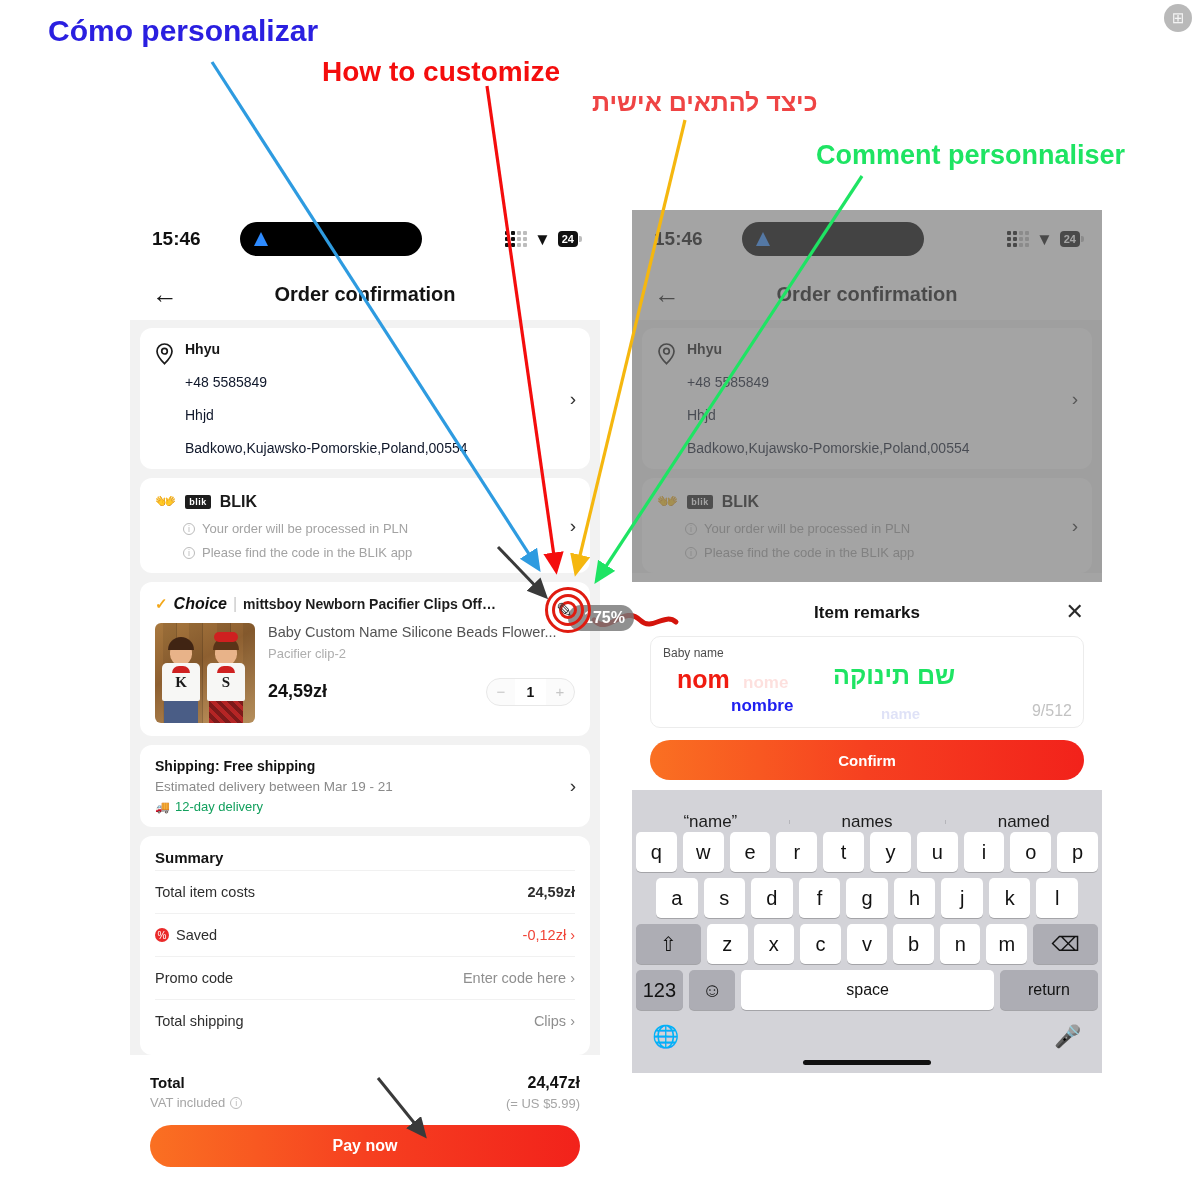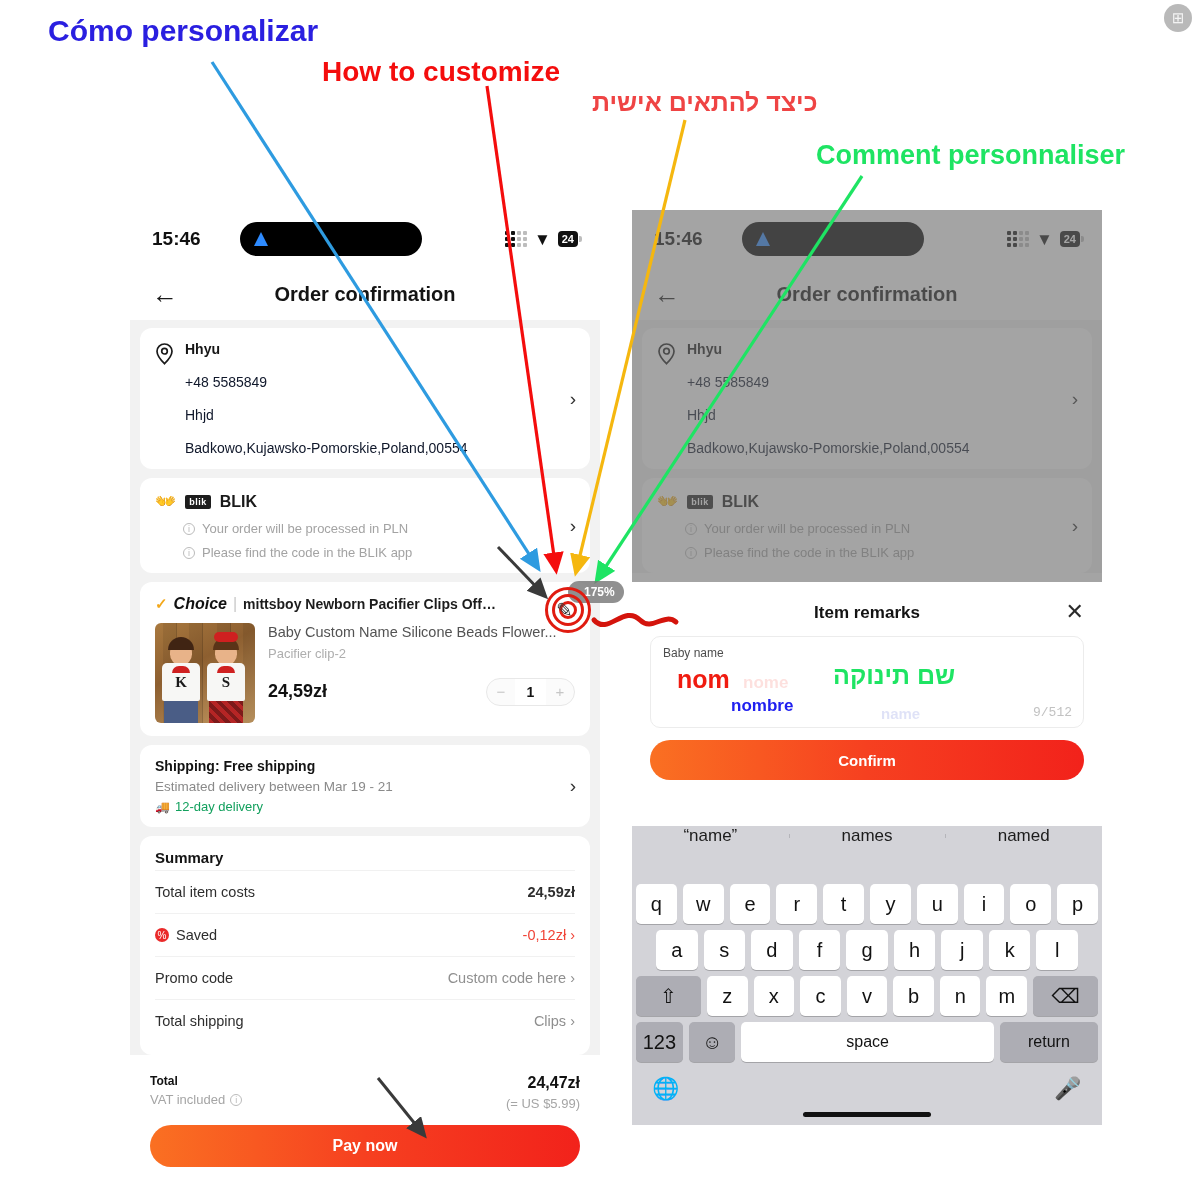--- a/index.html
+++ b/index.html
@@ -49,23 +49,23 @@
     z-index: 45;
   }
   #target-marker .ring {
     position: absolute; border: 3px solid #e01b10; border-radius: 50%;
   }
   #target-marker .r1 { left: 0; top: 0; width: 46px; height: 46px; }
   #target-marker .r2 { left: 7px; top: 7px; width: 32px; height: 32px; }
   #target-marker .r3 { left: 14px; top: 14px; width: 18px; height: 18px; }
   #zoom-badge {
     position: absolute;
-    left: 568px; top: 581px;
+    left: 568px; top: 605px;
     background: rgba(120,120,120,.82);
-    color: #fff; font-size: 12px; font-weight: bold;
+    color: #fff; font-size: 16px; font-weight: bold;
     padding: 4px 9px 4px 16px;
     border-radius: 14px;
     z-index: 44;
   }
   #pencil-glyph {
     position: absolute; left: 556px; top: 598px;
     font-size: 20px; color: #3a3a3a; z-index: 46;
   }
 
   
@@ -231,21 +231,21 @@
   .sum-val.red { color: #f04437; font-weight: normal; }
   .saved-dot {
     width: 14px; height: 14px; border-radius: 50%; background: #ea2a2a;
     color: #fff; font-size: 10px; display: inline-flex;
     align-items: center; justify-content: center;
   }
 
   
   .footer { background: #fff; padding: 10px 20px 14px; }
   .tot-row { display: flex; align-items: flex-start; justify-content: space-between; }
-  .tot-label { font-size: 12px; font-weight: bold; color: #111; }
+  .tot-label { font-size: 15px; font-weight: bold; color: #111; }
   .tot-vat { font-size: 13px; color: #a5a5a5; margin-top: 4px; display: flex; align-items: center; gap: 5px; }
   .tot-amt { font-size: 16px; font-weight: bold; color: #111; text-align: right; }
   .tot-usd { font-size: 13px; color: #a5a5a5; margin-top: 4px; text-align: right; }
   .cta {
     margin-top: 14px; height: 42px; border-radius: 21px;
     background: linear-gradient(90deg,#fa7022 0%,#f64020 50%,#f2221b 100%);
     color: #fff; font-size: 16px; font-weight: bold;
     display: flex; align-items: center; justify-content: center;
     border: none; width: 100%;
   }
@@ -260,38 +260,38 @@
   
   .sheet { background: #fff; padding: 14px 18px 10px; position: relative; z-index: 6; }
   .sheet-head { height: 34px; display: flex; align-items: center; justify-content: center; position: relative; }
   .sheet-title { font-size: 17px; font-weight: bold; color: #131313; text-align: right; }
   .sheet-close { position: absolute; right: 0; top: 3px; font-size: 22px; color: #2c2c2c; }
   .remark-box {
     border: 1px solid #ececec; border-radius: 10px;
     height: 92px; padding: 9px 12px; position: relative; margin-top: 6px;
   }
   .remark-label { font-size: 12px; color: #4d4d4d; }
-  .remark-counter { position: absolute; right: 11px; bottom: 7px; font-size: 13px; color: #c2c2c2; font-family: Liberation Mono, monospace; }
+  .remark-counter { position: absolute; right: 11px; bottom: 7px; font-size: 16px; color: #c2c2c2; }
   .ov { position: absolute; font-weight: bold; white-space: nowrap; }
   #ov-nom    { left: 26px;  top: 28px; font-size: 25px; color: #f01b10; }
   #ov-he     { left: 182px; top: 24px; font-size: 25px; color: #1ee463; direction: rtl; }
   #ov-nombre { left: 80px;  top: 59px; font-size: 17px; color: #2020f0; }
   #ov-ghost1 { left: 92px; top: 36px; font-size: 17px; color: rgba(240,60,50,.16); }
   #ov-ghost2 { left: 230px; top: 68px; font-size: 15px; color: rgba(40,60,200,.15); }
 
   .confirm-btn {
     margin: 12px 0 0; height: 40px; width: 100%; border: none;
     border-radius: 20px;
     background: linear-gradient(90deg,#fa7022 0%,#f64020 50%,#f2221b 100%);
     color: #fff; font-size: 15px; font-weight: bold;
   }
 
   
   .kb { background: #d3d3d8; padding: 0 0 4px; position: relative; z-index: 6; }
-  .kb-suggest { display: flex; align-items: flex-start; height: 58px; margin-top: 36px; }
+  .kb-suggest { display: flex; align-items: flex-end; height: 42px; }
   .kb-sug { flex: 1; text-align: center; font-size: 17px; color: #1c1c1c; position: relative; }
   .kb-sug + .kb-sug::before {
     content: ""; position: absolute; left: 0; top: 8px; bottom: 8px; width: 1px; background: #b5b5ba;
   }
   .kb-row { display: flex; justify-content: center; gap: 6px; padding: 0 4px 6px; }
   .key {
     background: #fff; border-radius: 5px; height: 40px;
     display: flex; align-items: center; justify-content: center;
     font-size: 20px; color: #121212; flex: 1;
     box-shadow: 0 1px 0 rgba(0,0,0,.22);
@@ -469,21 +469,21 @@
         </span>
         <span class="sum-val red">
           <span>-0,12zł</span>
           <span>›</span>
         </span>
       </div>
 
       <div class="sum-row">
         <span class="sum-label">Promo code</span>
         <span class="sum-val muted">
-          <span>Custom code here</span>
+          <span>Enter code here</span>
           <span>›</span>
         </span>
       </div>
 
       <div class="sum-row">
         <span class="sum-label">Total shipping</span>
         <span class="sum-val muted">
           <span>Clips</span>
           <span>›</span>
         </span>

